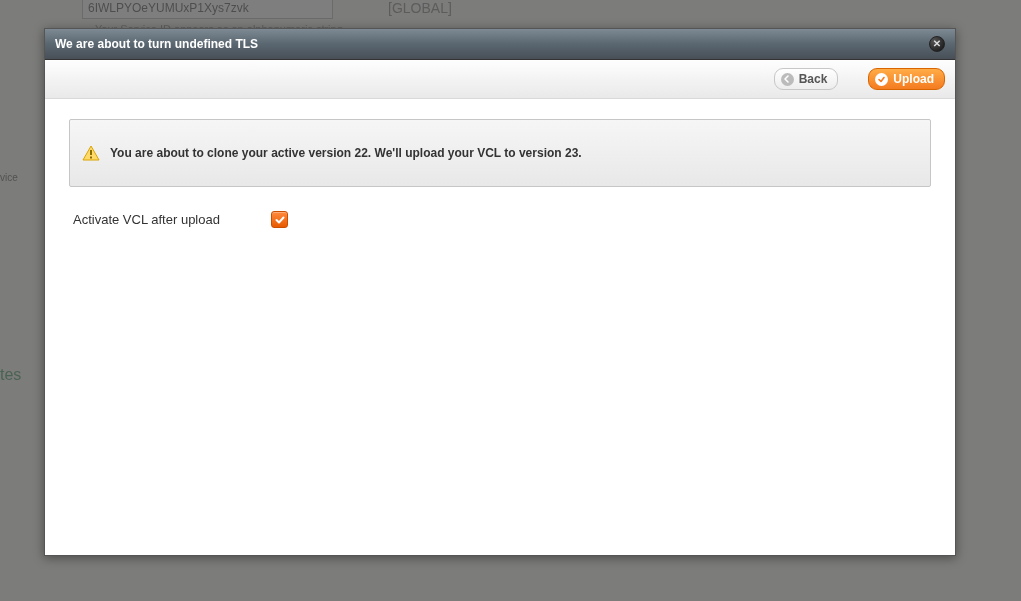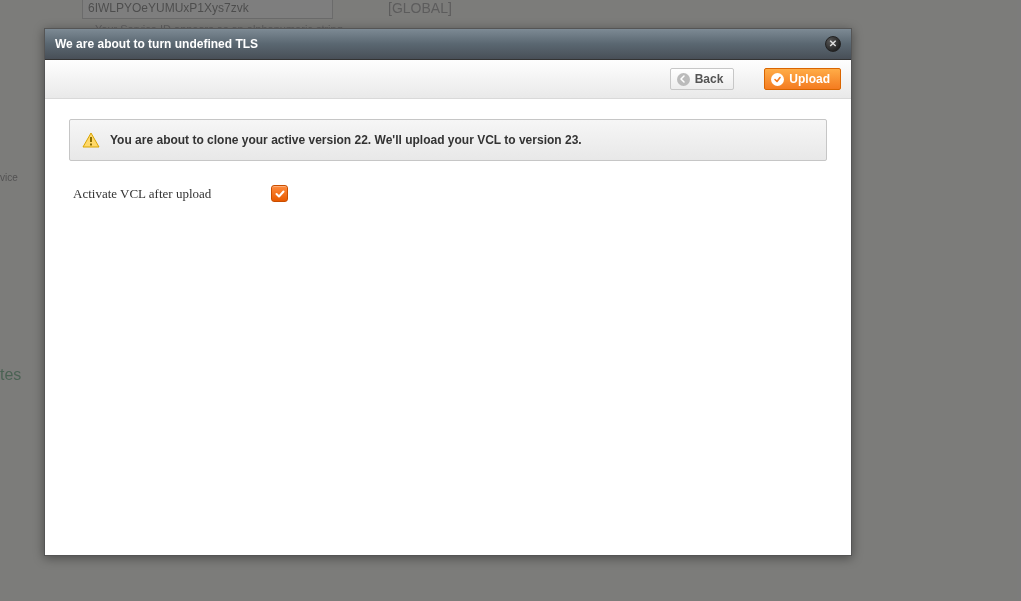--- a/index.html
+++ b/index.html
@@ -75,21 +75,21 @@
     }
     .overlay {
       position: absolute;
       top: 0; left: 0; right: 0; bottom: 0;
       background: rgba(90,90,90,0.78);
     }
     .modal {
       position: absolute;
       top: 28px;
       left: 44px;
-      width: 808px;
+      width: 912px;
       height: 528px;
       background: #fff;
       border: 1px solid #555;
       box-shadow: 0 2px 10px rgba(0,0,0,0.4);
       display: flex;
       flex-direction: column;
     }
     .modal-header {
       background: linear-gradient(to bottom, #7d8a94 0%, #5a6771 50%, #484f57 100%);
       color: #fff;
@@ -122,21 +122,21 @@
       padding: 8px 10px;
       display: flex;
       justify-content: flex-end;
       gap: 6px;
     }
     .btn {
       display: inline-flex;
       align-items: center;
       gap: 5px;
       padding: 3px 10px 3px 6px;
-      border-radius: 2px;
+      border-radius: 9px;
       font-size: 12px;
       font-weight: bold;
       cursor: pointer;
       height: 22px;
       border: 1px solid;
     }
     .btn-back {
       background: linear-gradient(to bottom, #ffffff, #ededed);
       border-color: #c7c7c7;
       color: #555;
@@ -171,21 +171,21 @@
     .modal-body {
       padding: 20px 24px;
       flex: 1;
       overflow: auto;
       background: #fff;
     }
     .notice {
       border: 1px solid #c6c6c6;
       background: linear-gradient(to bottom, #f6f6f6, #e8e8e8);
       border-radius: 2px;
-      padding: 12px 12px;
+      padding: 25px 12px;
       display: flex;
       align-items: center;
       gap: 10px;
       margin-bottom: 22px;
     }
     .warning-icon {
       width: 18px;
       height: 16px;
       display: inline-block;
       position: relative;
@@ -194,21 +194,20 @@
     .notice-text {
       font-size: 12px;
       font-weight: bold;
       color: #333;
     }
     .form-row {
       display: flex;
       align-items: center;
       gap: 6px;
       padding: 2px 4px;
-      font-family: Liberation Serif, serif;
     }
     .form-label {
       font-size: 13px;
       color: #333;
       width: 192px;
     }
     .checkbox {
       width: 17px;
       height: 17px;
       background: linear-gradient(to bottom, #ff8b3d, #e85a00);

